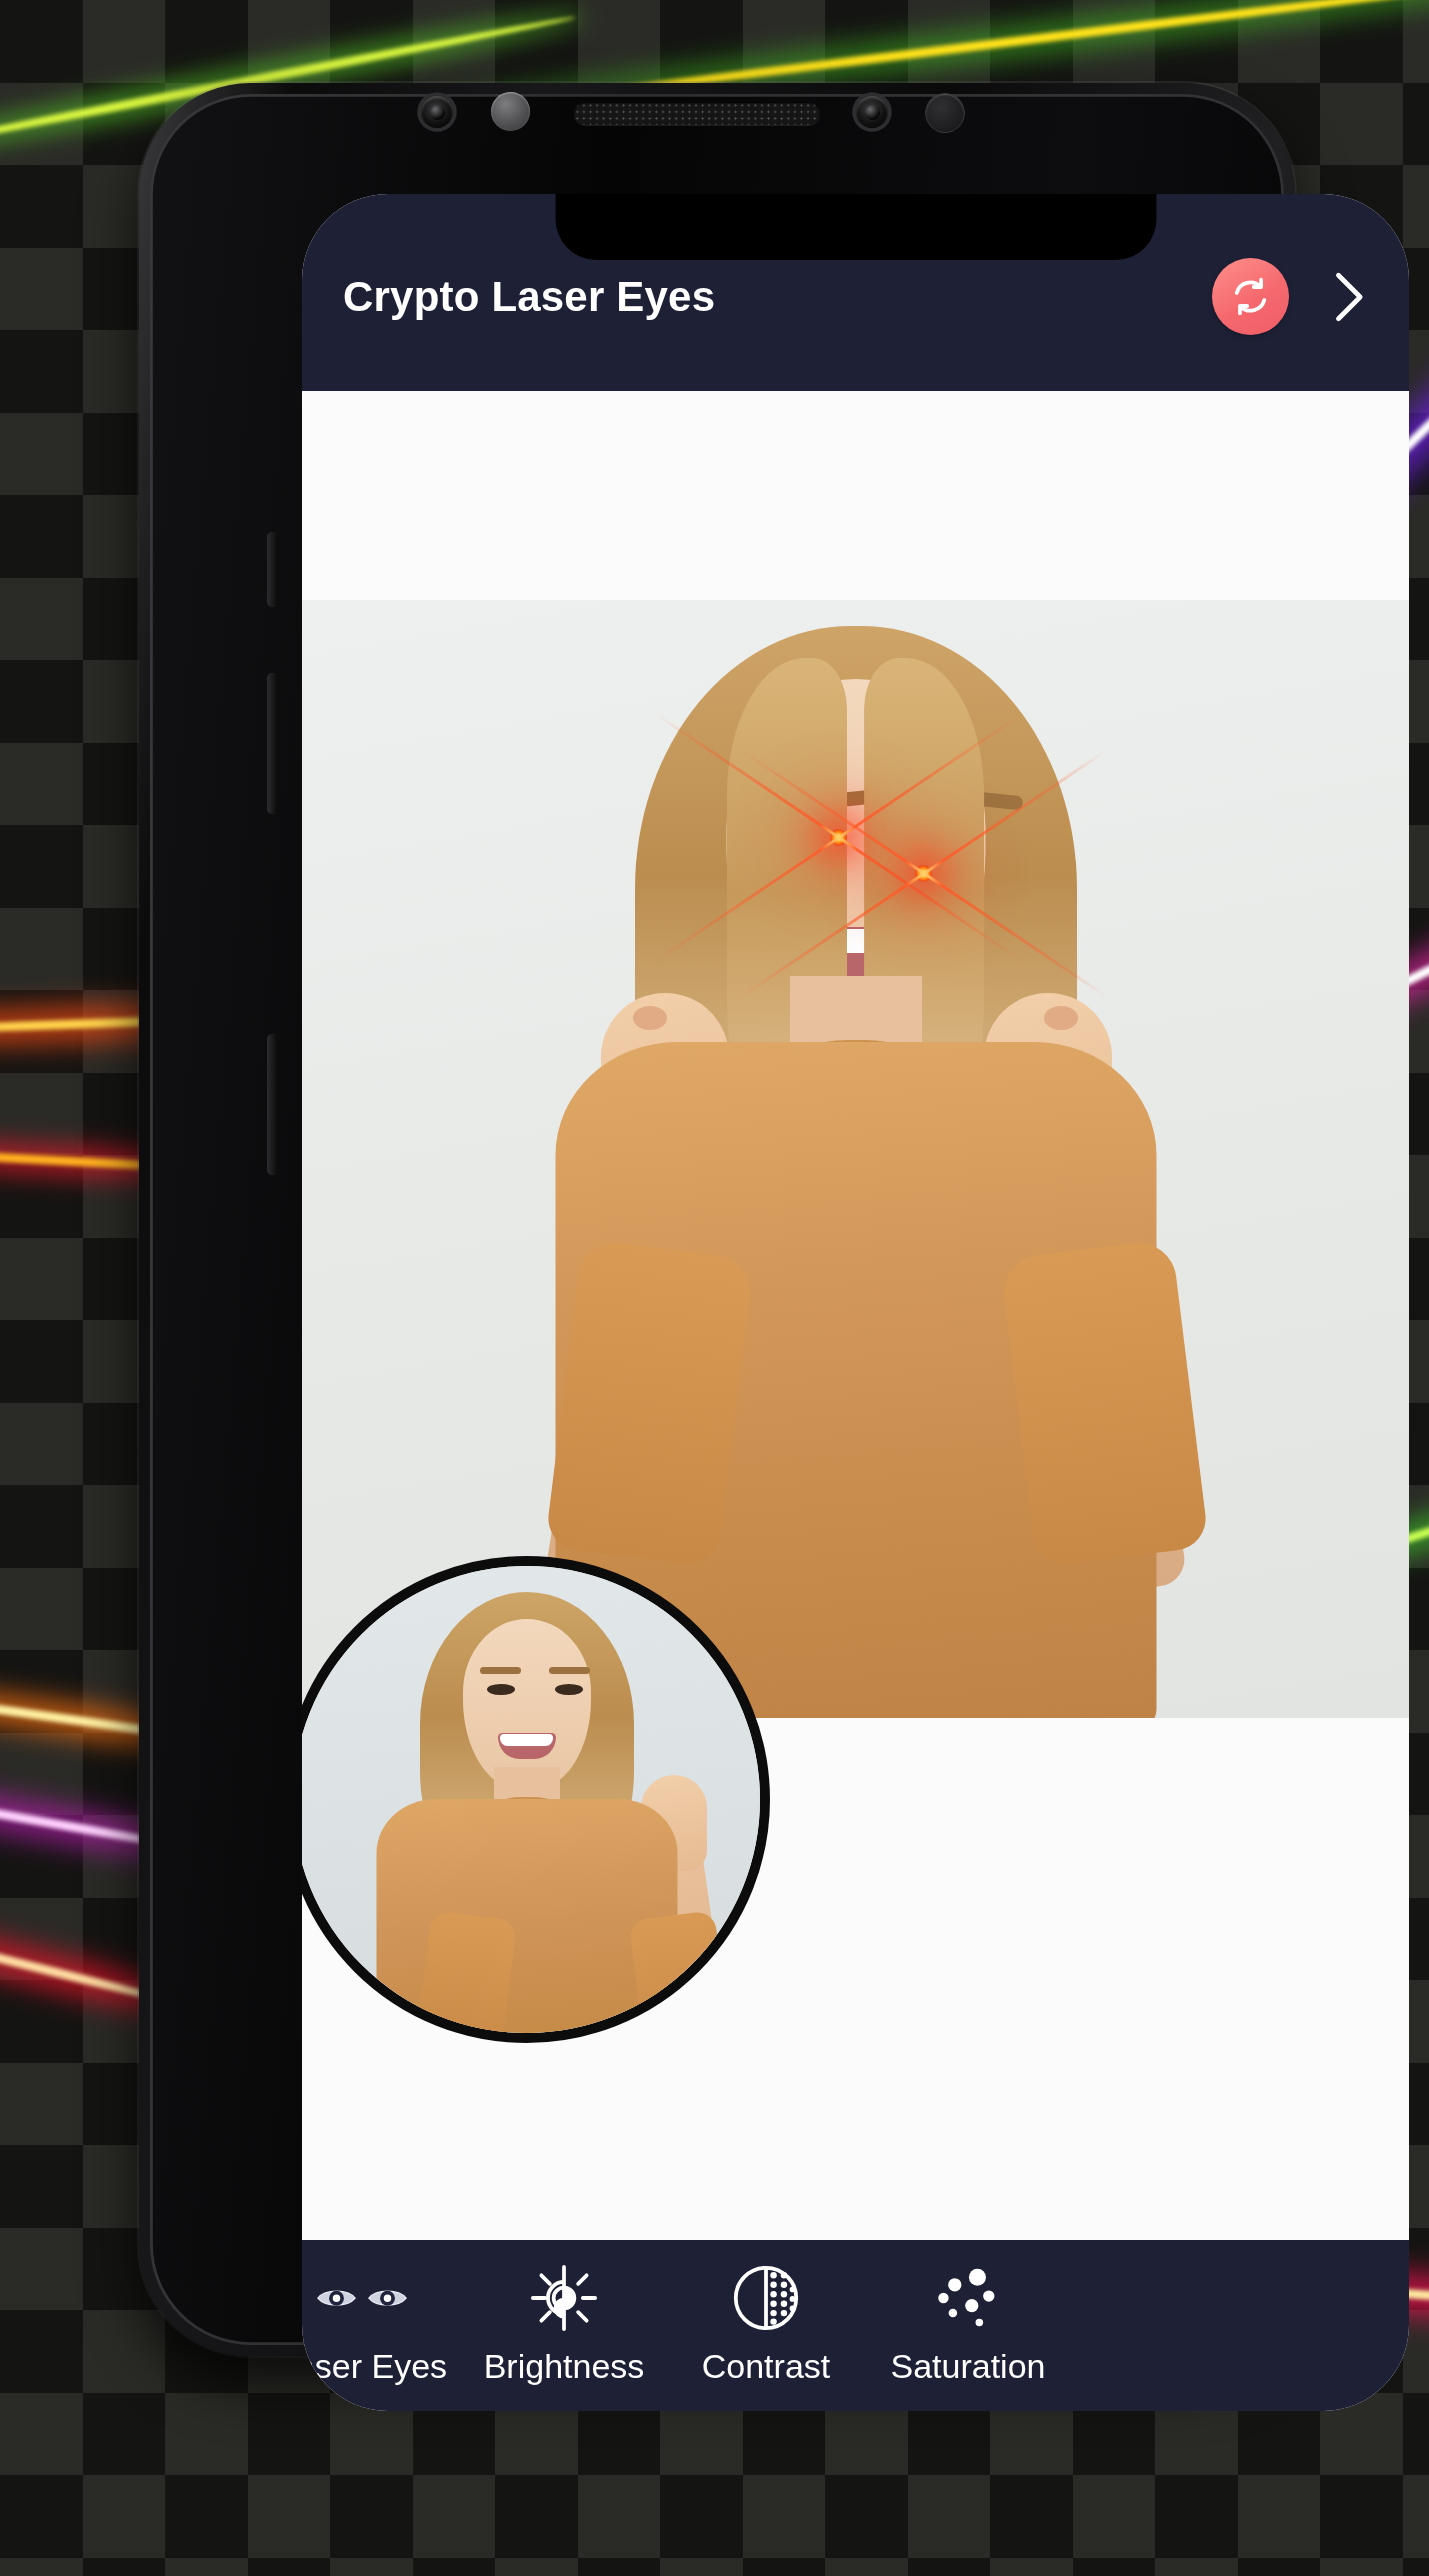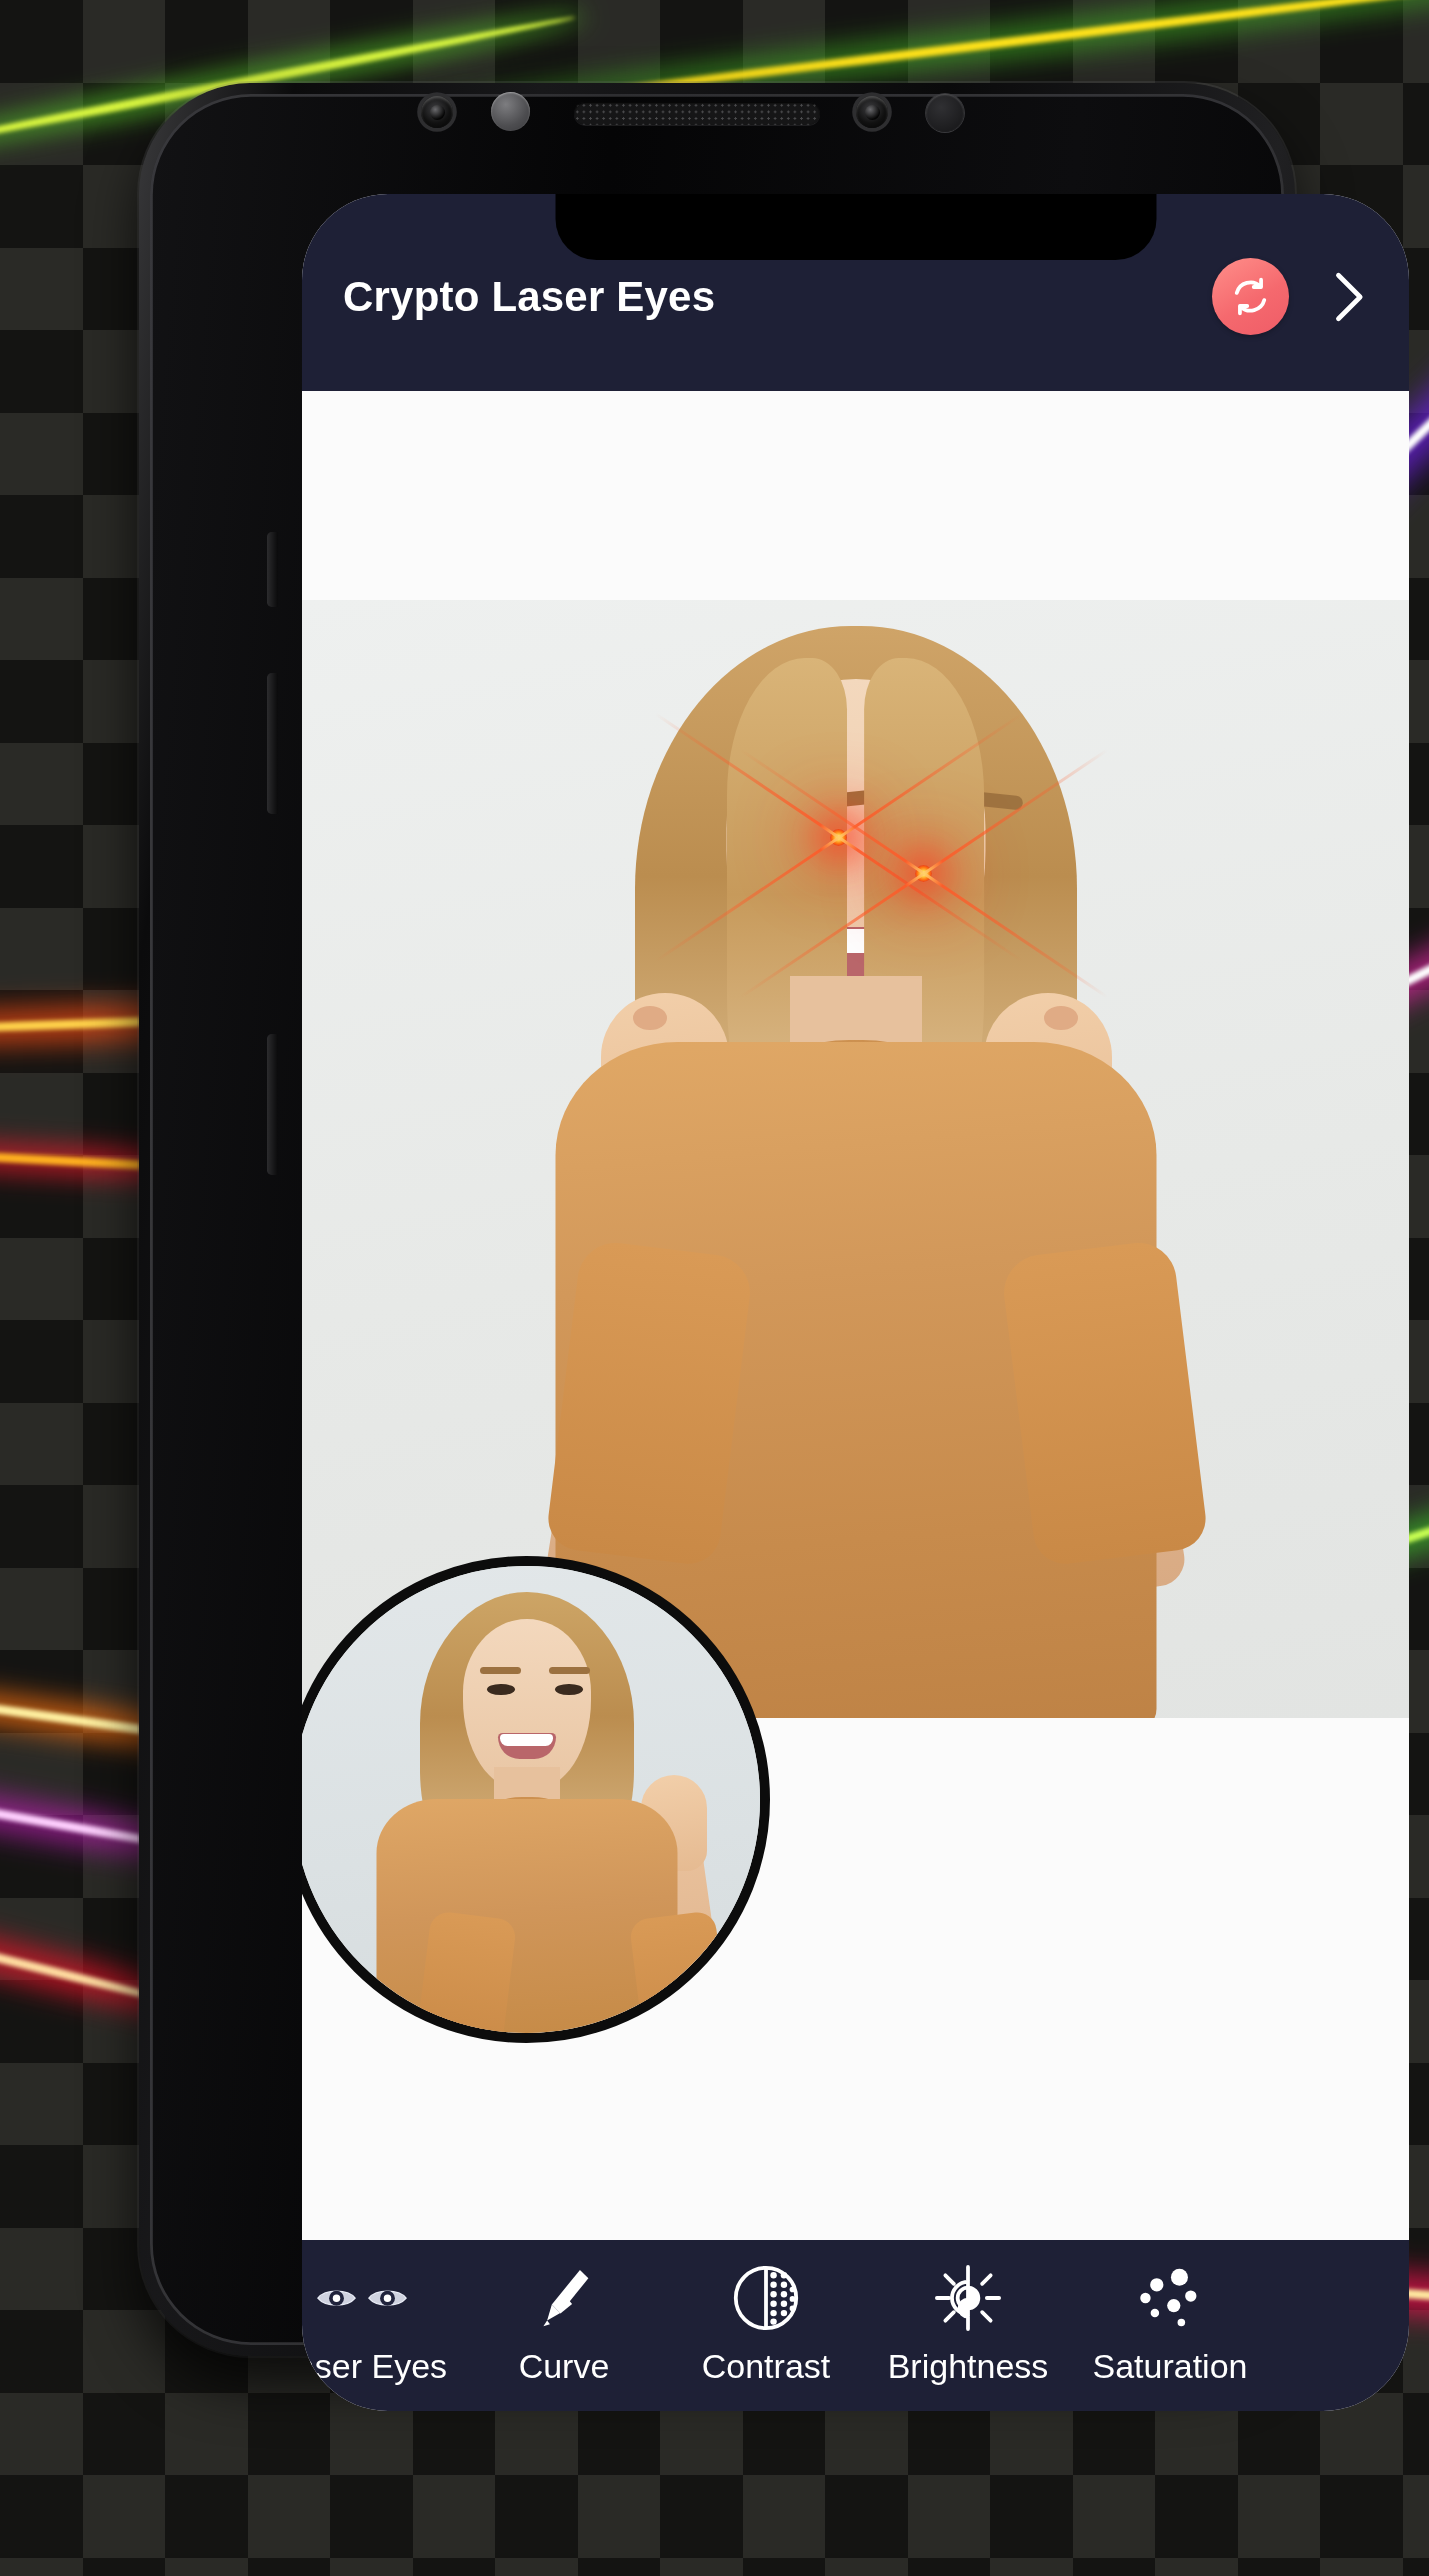--- a/index.html
+++ b/index.html
@@ -449,32 +449,43 @@
               <svg class="eyeg" viewBox="0 0 44 26">
                 <path d="M2 13 C10 3, 34 3, 42 13 C34 23, 10 23, 2 13 Z" fill="#cfd2df" stroke="#e9ecf6" stroke-width="1.4"></path>
                 <ellipse cx="22" cy="13" rx="8" ry="8" fill="#20233c"></ellipse>
                 <ellipse cx="22" cy="13" rx="4" ry="4" fill="#ffffff"></ellipse>
               </svg>
             </div>
           </div>
           <div class="tool-label">Laser Eyes</div>
         </div>
 
+
+
         <div class="tool">
           <div class="tool-icon">
-            <svg width="60" height="68" viewBox="0 0 64 72">
-              <path d="M49 6 L58 15 L28 52 L19 43 Z" fill="#ffffff"></path>
-              <path d="M28 52 L19 43 L14 60 Z" fill="#ffffff"></path>
-              <rect x="22" y="36" width="16" height="13" transform="rotate(-39 30 42)" fill="#ffffff"></rect>
-              <path d="M14 60 L10 66 L17 64 Z" fill="#ffffff"></path>
+            <svg width="66" height="66" viewBox="0 0 70 70">
+              <path d="M35 18 a17 17 0 0 0 0 34 Z" fill="none" stroke="#ffffff" stroke-width="4"></path>
+              <path d="M35 35 a11 11 0 0 1 0 -0.2 a11 11 0 0 0 0 22 Z" fill="#ffffff"></path>
+              <circle cx="35" cy="35" r="11" fill="none" stroke="#ffffff" stroke-width="4"></circle>
+              <path d="M35 35 L35 46 a11 11 0 0 0 0 -22 Z" fill="#ffffff"></path>
+              <g stroke="#ffffff" stroke-width="4" stroke-linecap="round">
+                <line x1="35" y1="2" x2="35" y2="15"></line>
+                <line x1="35" y1="55" x2="35" y2="68"></line>
+                <line x1="2" y1="35" x2="15" y2="35"></line>
+                <line x1="55" y1="35" x2="68" y2="35"></line>
+                <line x1="11" y1="11" x2="20" y2="20"></line>
+                <line x1="50" y1="50" x2="59" y2="59"></line>
+                <line x1="59" y1="11" x2="50" y2="20"></line>
+                <line x1="20" y1="50" x2="11" y2="59"></line>
+              </g>
             </svg>
           </div>
-          <div class="tool-label">Curve</div>
+          <div class="tool-label">Brightness</div>
         </div>
-
 
         <div class="tool">
           <div class="tool-icon">
             <svg width="68" height="68" viewBox="0 0 72 72">
               <circle cx="36" cy="36" r="32" fill="none" stroke="#ffffff" stroke-width="4"></circle>
               <rect x="34" y="4" width="4" height="64" fill="#ffffff"></rect>
               <g fill="#ffffff">
                 <circle cx="44" cy="12" r="3.4"></circle>
                   <circle cx="55" cy="12" r="3.4"></circle>
                 <circle cx="44" cy="22" r="3.4"></circle>
@@ -490,42 +501,20 @@
                   <circle cx="64" cy="37" r="3"></circle>
                   <circle cx="64" cy="47" r="3"></circle>
               </g>
             </svg>
           </div>
           <div class="tool-label">Contrast</div>
         </div>
 
         <div class="tool">
           <div class="tool-icon">
-            <svg width="66" height="66" viewBox="0 0 70 70">
-              <path d="M35 18 a17 17 0 0 0 0 34 Z" fill="none" stroke="#ffffff" stroke-width="4"></path>
-              <path d="M35 35 a11 11 0 0 1 0 -0.2 a11 11 0 0 0 0 22 Z" fill="#ffffff"></path>
-              <circle cx="35" cy="35" r="11" fill="none" stroke="#ffffff" stroke-width="4"></circle>
-              <path d="M35 35 L35 46 a11 11 0 0 0 0 -22 Z" fill="#ffffff"></path>
-              <g stroke="#ffffff" stroke-width="4" stroke-linecap="round">
-                <line x1="35" y1="2" x2="35" y2="15"></line>
-                <line x1="35" y1="55" x2="35" y2="68"></line>
-                <line x1="2" y1="35" x2="15" y2="35"></line>
-                <line x1="55" y1="35" x2="68" y2="35"></line>
-                <line x1="11" y1="11" x2="20" y2="20"></line>
-                <line x1="50" y1="50" x2="59" y2="59"></line>
-                <line x1="59" y1="11" x2="50" y2="20"></line>
-                <line x1="20" y1="50" x2="11" y2="59"></line>
-              </g>
-            </svg>
-          </div>
-          <div class="tool-label">Brightness</div>
-        </div>
-
-        <div class="tool">
-          <div class="tool-icon">
             <svg width="68" height="68" viewBox="0 0 72 72">
               <g fill="#ffffff">
                 <circle cx="46" cy="14" r="9"></circle>
                 <circle cx="22" cy="22" r="7"></circle>
                 <circle cx="10" cy="36" r="5.5"></circle>
                 <circle cx="20" cy="52" r="4.5"></circle>
                 <circle cx="40" cy="44" r="7"></circle>
                 <circle cx="58" cy="34" r="6"></circle>
                 <circle cx="48" cy="62" r="4"></circle>
               </g>

